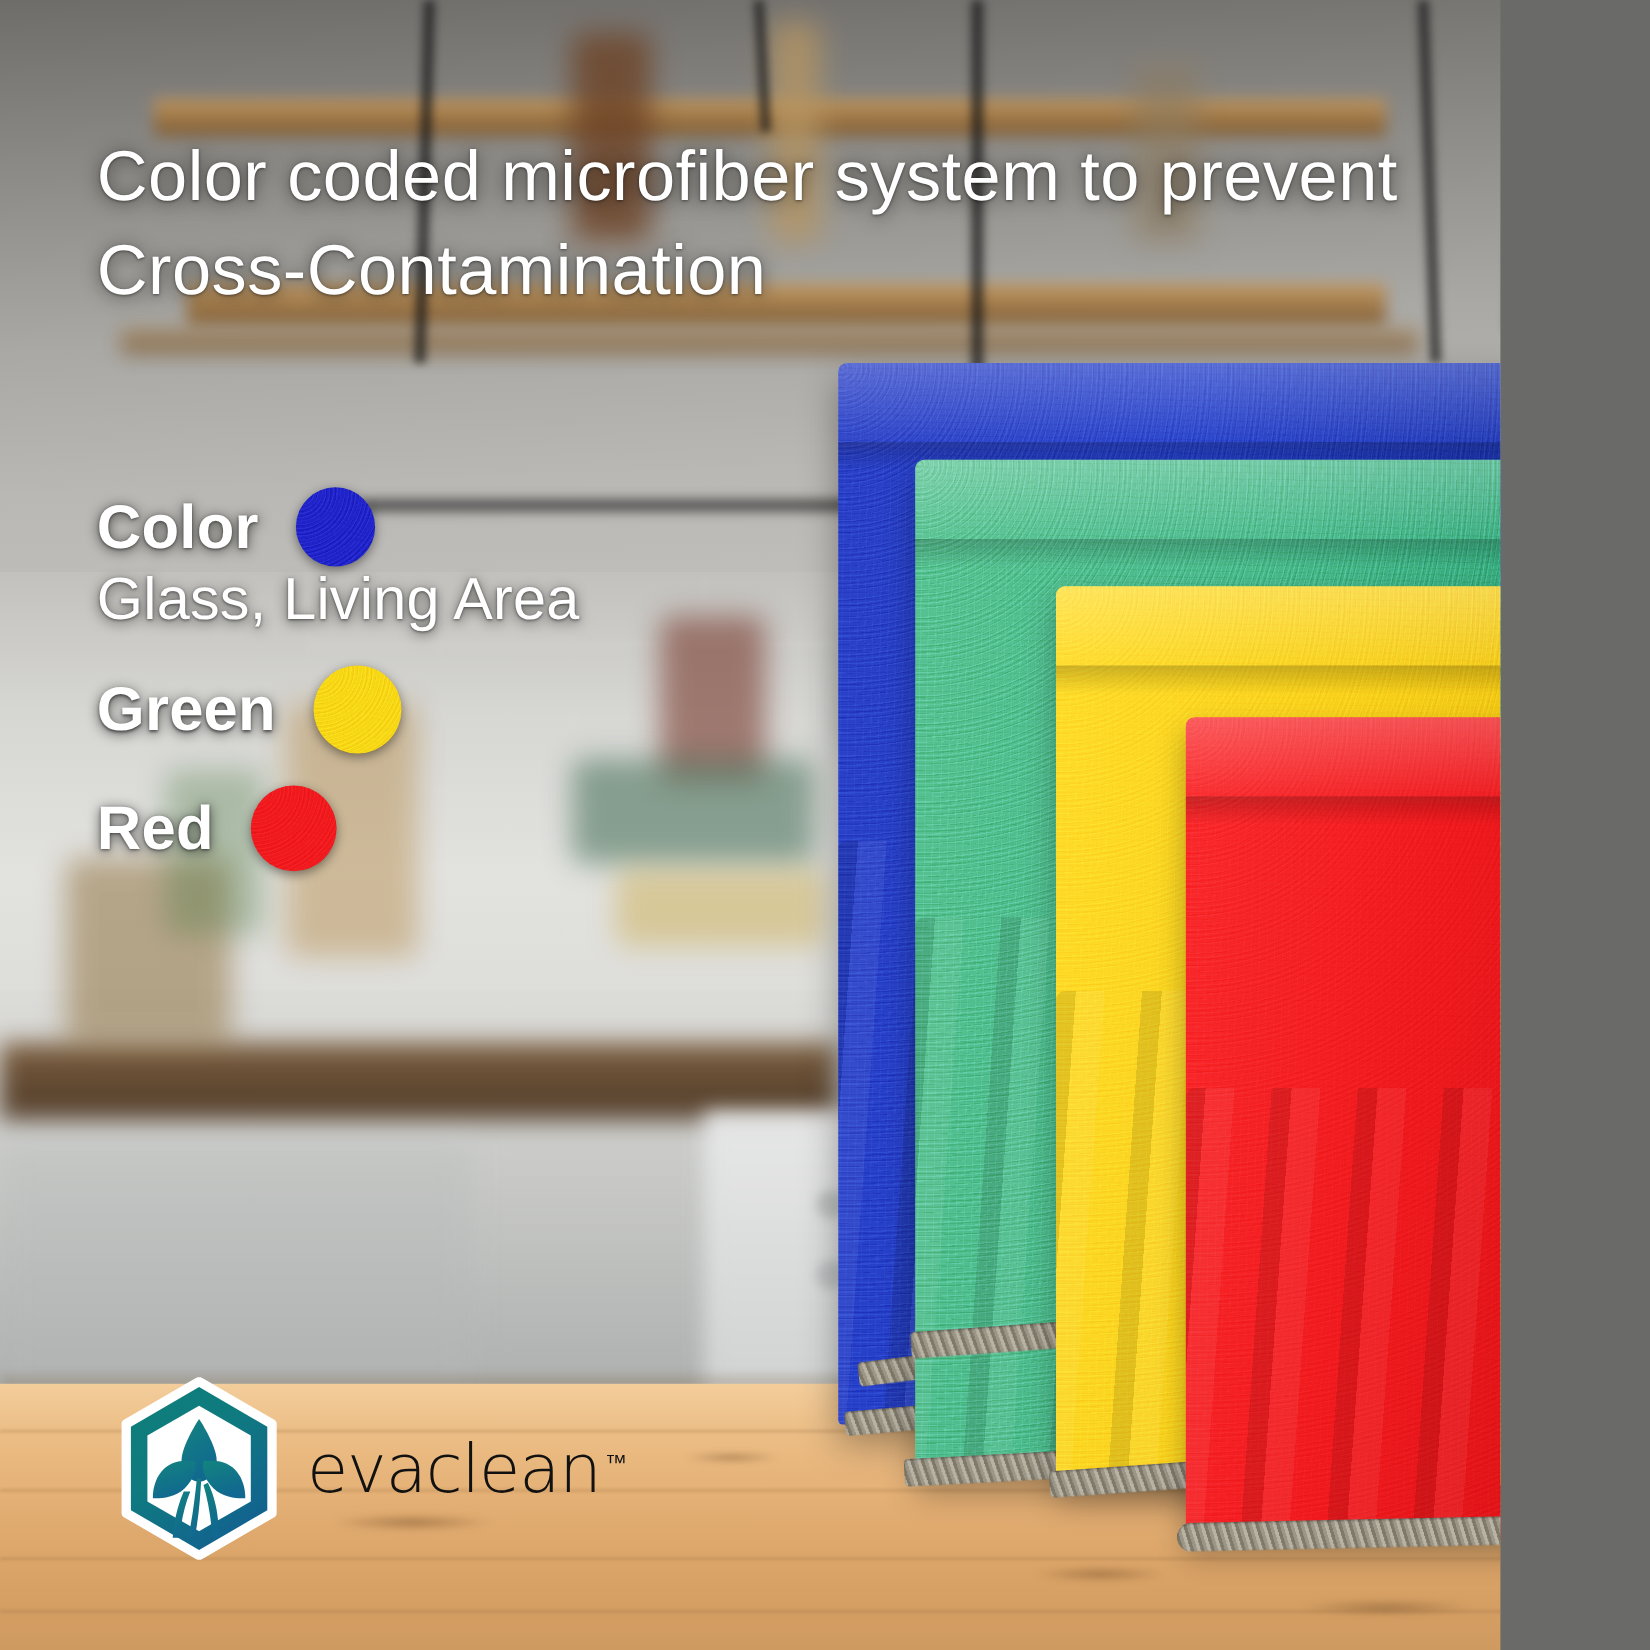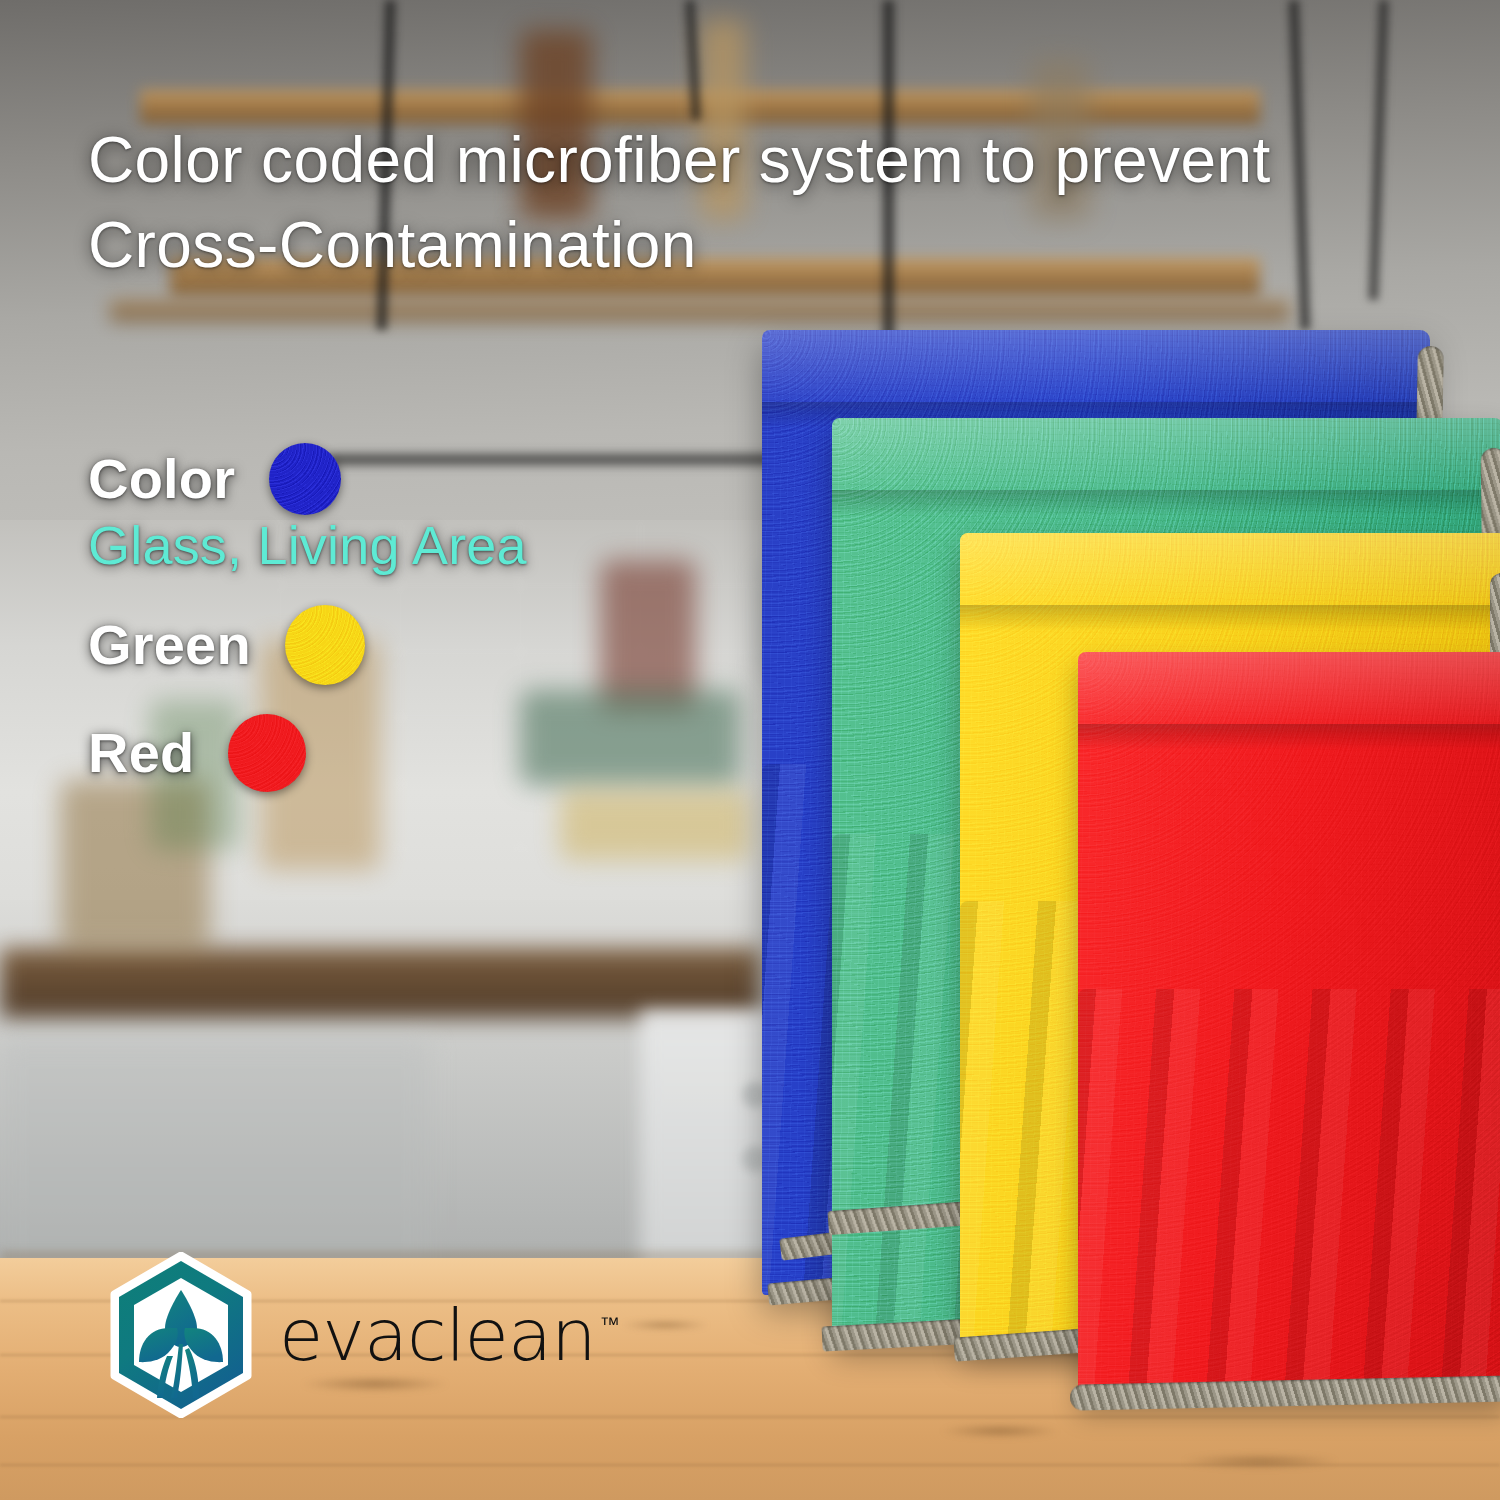--- a/index.html
+++ b/index.html
@@ -1,21 +1,21 @@
 <!DOCTYPE html>
 <html><head>
 <meta charset="utf-8">
 <style>
   html,body{margin:0;padding:0;}
   body{
     width:1500px;height:1500px;overflow:hidden;
     font-family:"Liberation Sans",sans-serif;
     background:#6a6a68;
   }
-  #stage{position:relative;width:1500px;height:1500px;overflow:hidden;}
+  #stage{position:relative;width:1364px;height:1500px;overflow:hidden;}
 
   
   .bg{position:absolute;inset:0;overflow:hidden;}
   .bg-layer{position:absolute;}
 
   .bg-wall-top{left:0;top:0;width:1500px;height:560px;
     background:linear-gradient(178deg,#6f6d6a 0%,#8d8b87 26%,#a9a8a4 52%,#b9b8b4 74%,#c2c1bd 100%);}
   .bg-wall-mid{left:0;top:520px;width:1500px;height:420px;
     background:linear-gradient(180deg,#c2c1bd 0%,#d6d6d3 30%,#e2e2df 65%,#dcdcd9 100%);}
   .bg-wall-low{left:0;top:900px;width:1500px;height:400px;
@@ -139,28 +139,28 @@
   .legend-top{display:flex;align-items:center;height:78px;}
   .legend-name{color:#fff;font-size:56px;font-weight:700;letter-spacing:.2px;
     text-shadow:0 2px 12px rgba(0,0,0,.62),0 1px 3px rgba(0,0,0,.55);line-height:1;}
   .swatch{border-radius:50%;margin-left:34px;position:relative;overflow:hidden;
     box-shadow:0 3px 10px rgba(0,0,0,.45);flex:0 0 auto;}
   .swatch .tx{position:absolute;inset:0;border-radius:50%;
     background-image:
       repeating-radial-gradient(circle at 3px 3px, rgba(255,255,255,.30) 0 1px, rgba(0,0,0,0) 1px 3.4px),
       repeating-radial-gradient(circle at 2px 5px, rgba(0,0,0,.26) 0 1px, rgba(0,0,0,0) 1px 4.2px);
     mix-blend-mode:overlay;}
-  .legend-desc{color:#5eead4;font-size:54px;font-weight:400;margin-top:-4px;letter-spacing:.2px;
+  .legend-desc{color:#ffffff;font-size:54px;font-weight:400;margin-top:-4px;letter-spacing:.2px;
     text-shadow:0 2px 12px rgba(0,0,0,.6),0 1px 3px rgba(0,0,0,.55);}
 
   
   .logo{position:absolute;left:105px;top:1252px;display:flex;align-items:center;}
   .logo-mark{width:152px;height:166px;position:relative;flex:0 0 auto;}
   .logo-word{margin-left:22px;display:flex;align-items:flex-start;}
-  .logo-text{font-size:72px;color:#111;letter-spacing:-1px;line-height:1;
+  .logo-text{font-size:61px;color:#111;letter-spacing:-1px;line-height:1;
     font-family:"DejaVu Sans",sans-serif;font-weight:300;}
   .logo-tm{font-size:20px;color:#111;margin-top:14px;margin-left:4px;}
 </style>
 </head>
 <body>
 
 <div id="stage">
 
   <div class="bg">
     <div class="bg-layer bg-wall-top"></div>

